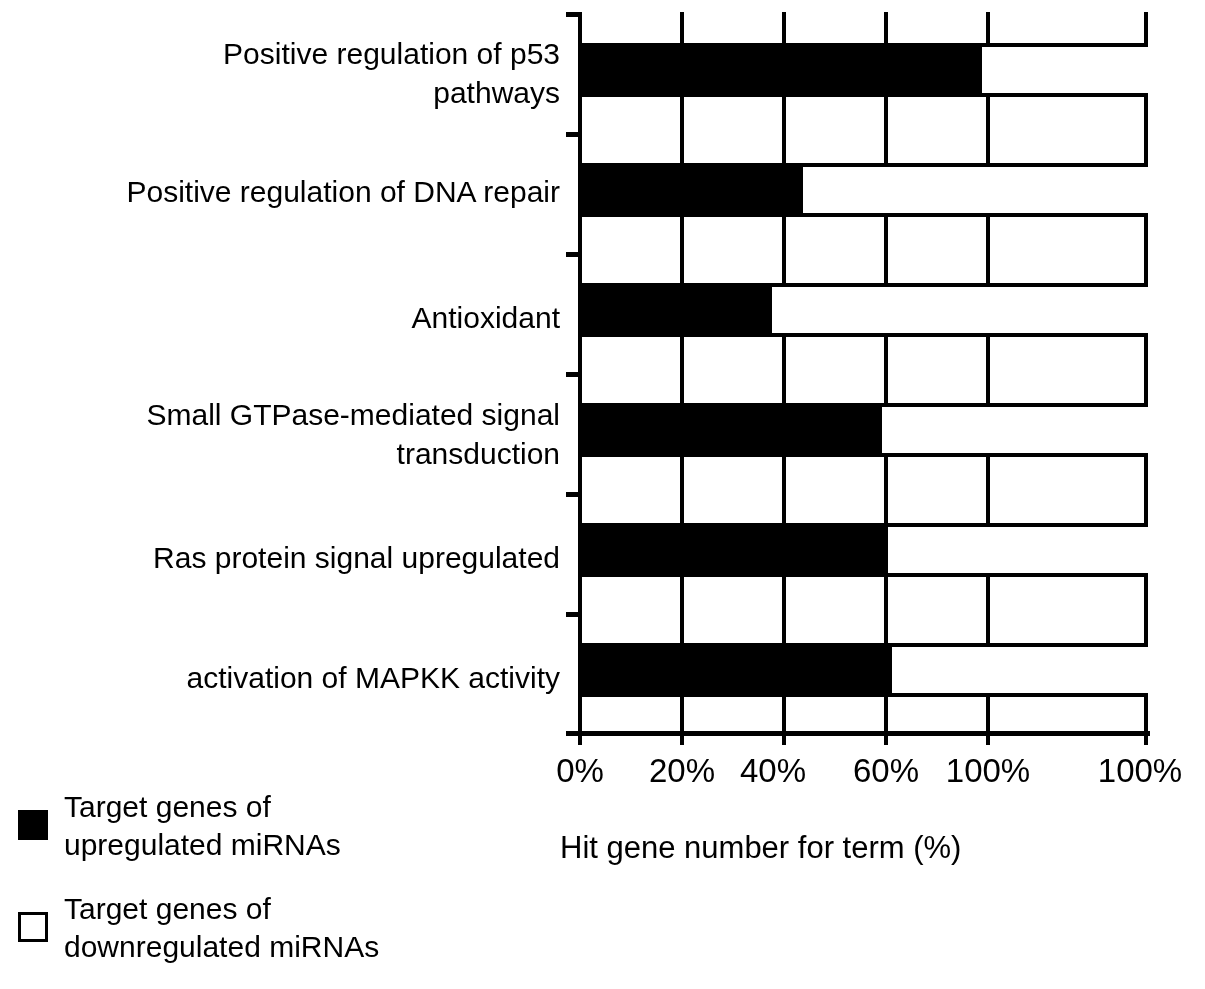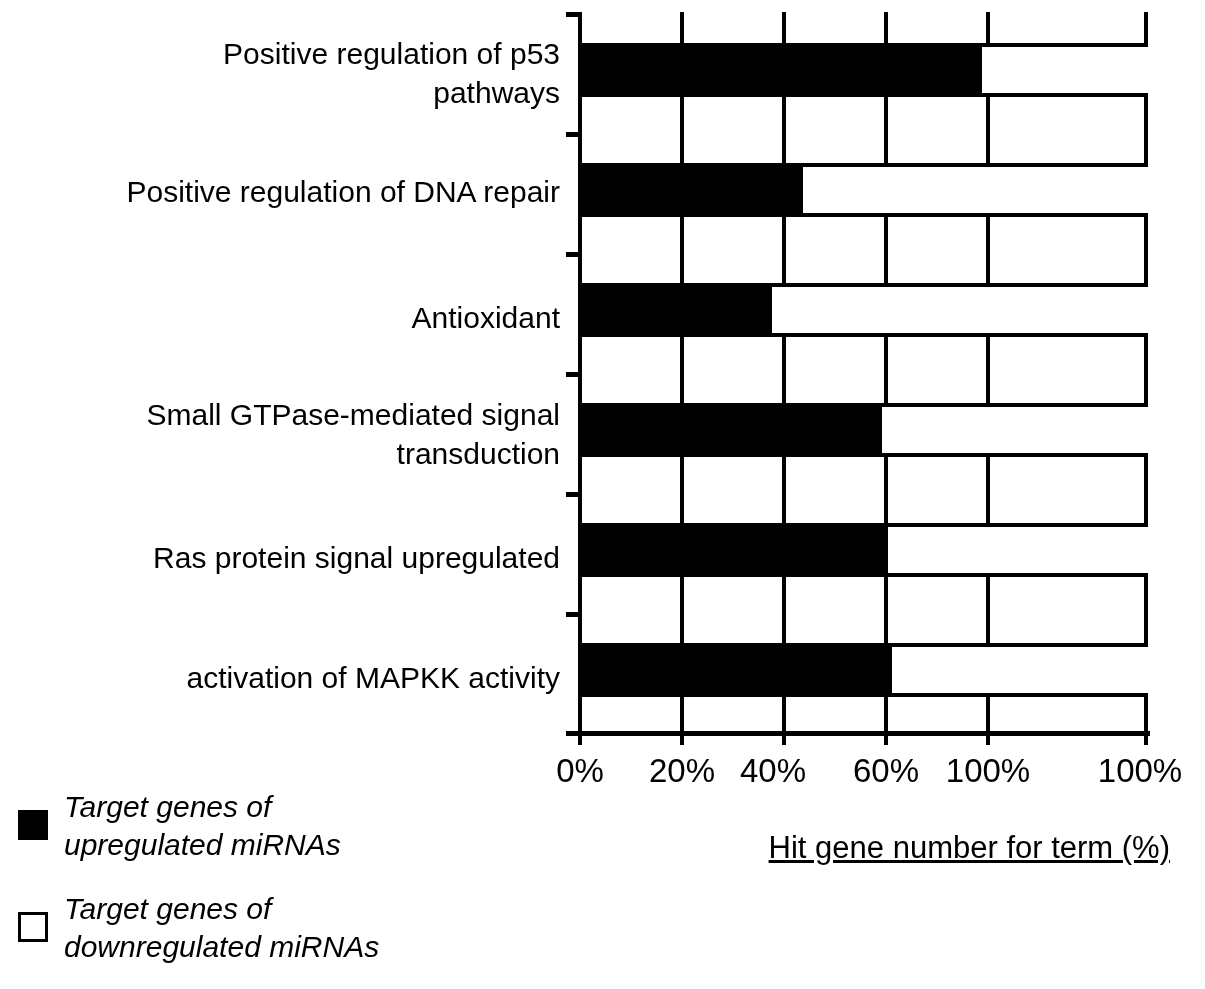--- a/index.html
+++ b/index.html
@@ -135,24 +135,23 @@
     line-height: 38px;
     color: #000000;
   }
 
   
   #x-axis-title {
     position: absolute;
     left: 560px;
     top: 830px;
     width: 610px;
-    text-align: right;
+    text-align: left;
     font-size: 31px;
     color: #000000;
-    text-decoration: underline;
   }
 
   
   #legend {
     position: absolute;
     left: 10px;
     top: 788px;
     width: 520px;
   }
   .legend-entry {
@@ -171,21 +170,20 @@
   }
   .legend-swatch.filled { background: #000000; border: 3px solid #000; }
   .legend-swatch.hollow { background: #ffffff; border: 3px solid #000; }
   .legend-text {
     display: block;
     margin-left: 54px;
     font-size: 30px;
     line-height: 38px;
     white-space: pre-line;
     color: #000000;
-    font-style: italic;
   }
 </style>
 </head>
 <body>
 
 <div id="chart-figure">
 
   <div id="plot-area">
 
     <div class="gridline" style="left:100px;"></div>

